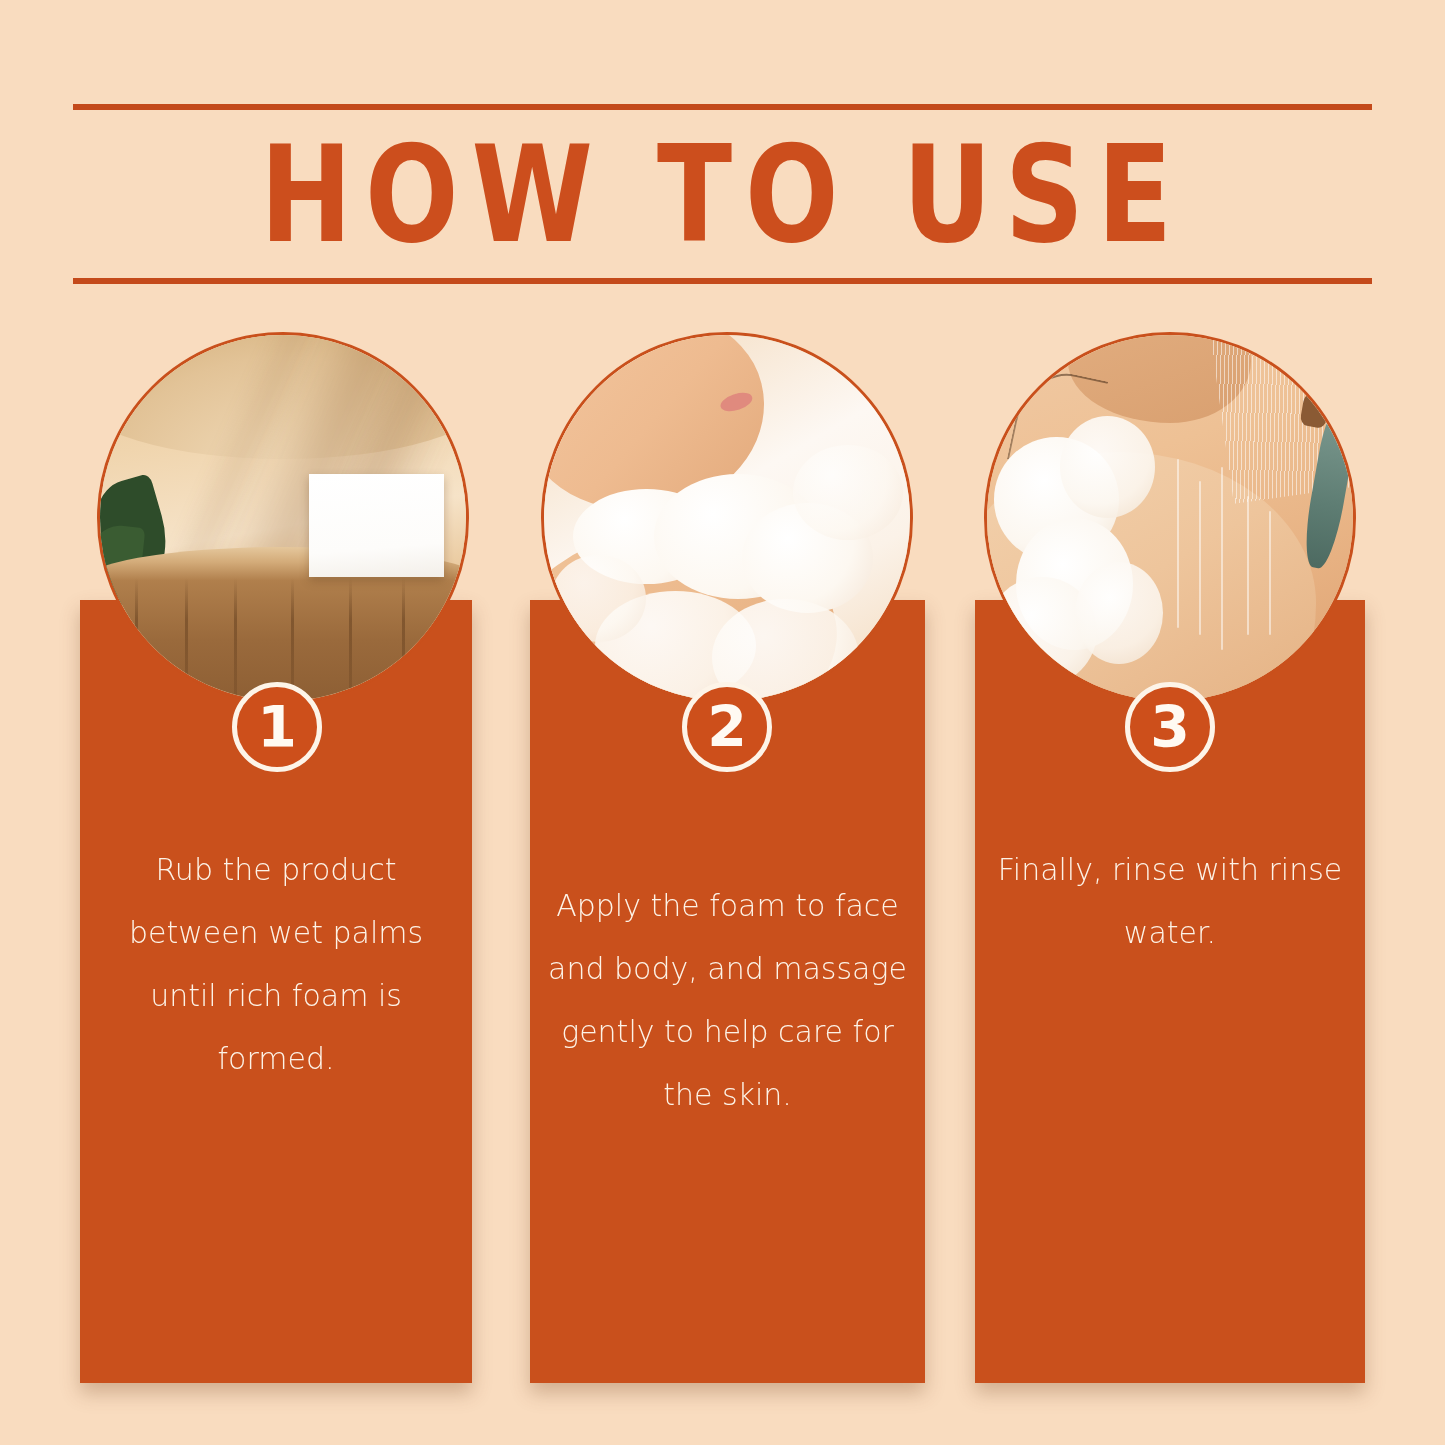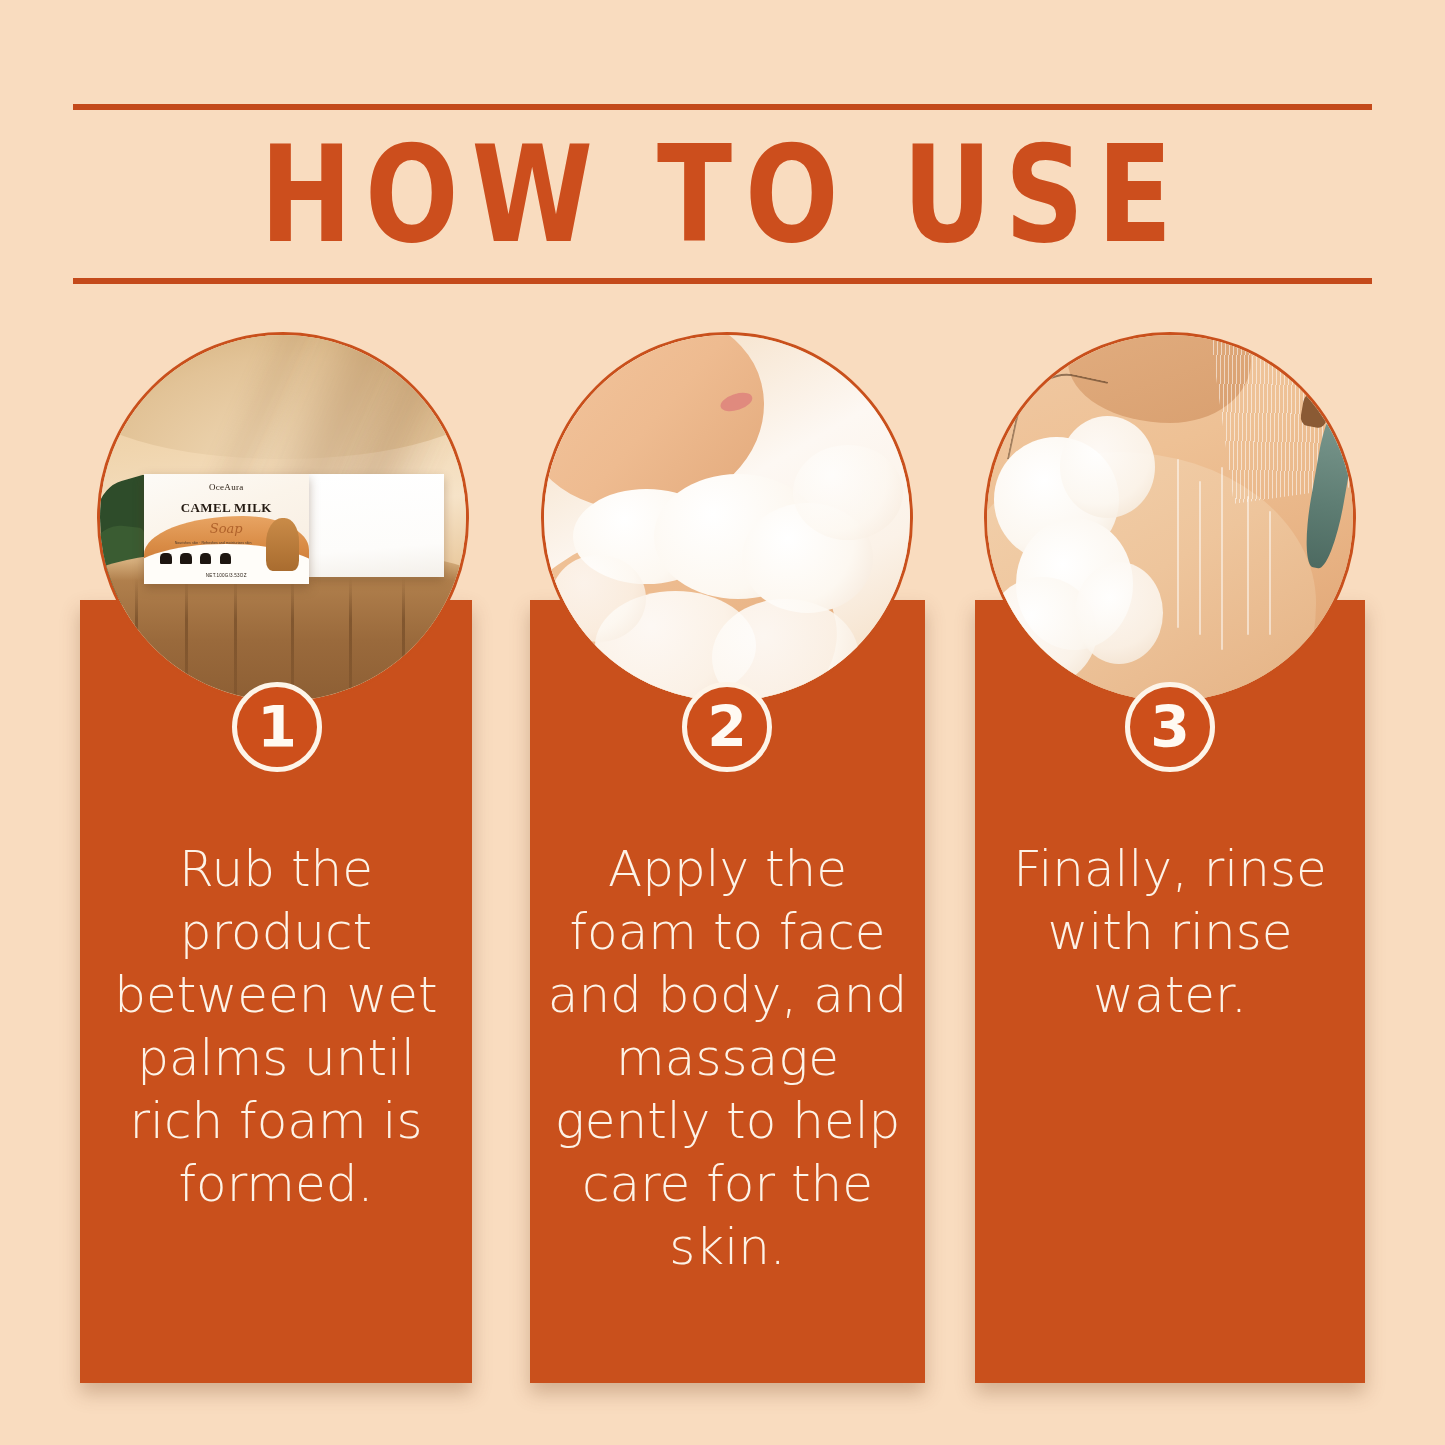--- a/index.html
+++ b/index.html
@@ -72,21 +72,21 @@
     font-weight: 600;
     display: flex;
     align-items: center;
     justify-content: center;
     line-height: 1;
     font-family: "DejaVu Sans", sans-serif;
   }
   .caption {
     position: absolute;
     color: #fdf3e7;
-    font-size: 50px;
+    font-size: 30px;
     line-height: 63px;
     text-align: center;
     font-family: "DejaVu Sans", sans-serif;
     font-weight: 300;
   }
 
   
   .ph1 { position:absolute; inset:0; background:
       linear-gradient(170deg, #e8c79b 0%, #f0d5ae 28%, #f6e3c8 52%, #e9c89c 70%, #e3bb89 100%); }
   .ph1 .shadowstreak {
@@ -238,34 +238,20 @@
       <div class="leaf b"></div>
       <div class="wood">
         <div class="grain" style="left:14%;"></div>
         <div class="grain" style="left:26%;"></div>
         <div class="grain" style="left:38%;"></div>
         <div class="grain" style="left:52%;"></div>
         <div class="grain" style="left:66%;"></div>
         <div class="grain" style="left:79%;"></div>
       </div>
       <div class="bar"></div>
-      <div class="box">
-        <div class="dune"></div>
-        <div class="milk"></div>
-        <div class="bigcamel"></div>
-        <div class="camel" style="left:10%;"></div>
-        <div class="camel" style="left:22%;"></div>
-        <div class="camel" style="left:34%;"></div>
-        <div class="camel" style="left:46%;"></div>
-        <div class="brand">OceAura</div>
-        <div class="bigtitle">CAMEL MILK</div>
-        <div class="script">Soap</div>
-        <div class="tagline">Nourishes skin · Refreshes and moisturizes skin</div>
-        <div class="net">NET.100G/3.53OZ</div>
-      </div>
     </div>
   </div>
 
   <div class="badge" style="left:232px; top:682px;">1</div>
 
   <div class="caption" style="left:96px; top:838px; width:360px;">Rub the product between wet palms until rich foam is formed.</div>
 </div>
 
 <div class="step" style="left:0;">
 
@@ -281,21 +267,21 @@
       <div class="foam" style="left:54%; top:46%; width:36%; height:30%;"></div>
       <div class="foam" style="left:14%; top:70%; width:44%; height:30%; opacity:.9;"></div>
       <div class="foam" style="left:46%; top:72%; width:40%; height:32%; opacity:.88;"></div>
       <div class="foam" style="left:2%;  top:60%; width:26%; height:24%; opacity:.8;"></div>
       <div class="foam" style="left:68%; top:30%; width:30%; height:26%; opacity:.7;"></div>
     </div>
   </div>
 
   <div class="badge" style="left:682px; top:682px;">2</div>
 
-  <div class="caption" style="left:545px; top:838px; width:365px;">Apply the foam to face and body, and massage gently to help care for the skin.</div>
+  <div class="caption" style="left:545px; top:874px; width:365px;">Apply the foam to face and body, and massage gently to help care for the skin.</div>
 </div>
 
 <div class="step" style="left:0;">
 
   <div class="panel" style="left:975px; top:600px; width:390px; height:783px;"></div>
 
   <div class="circle-wrap" style="left:984px; top:332px; width:372px; height:372px;">
     <div class="ph3">
       <div class="neck"></div>
       <div class="back"></div>

